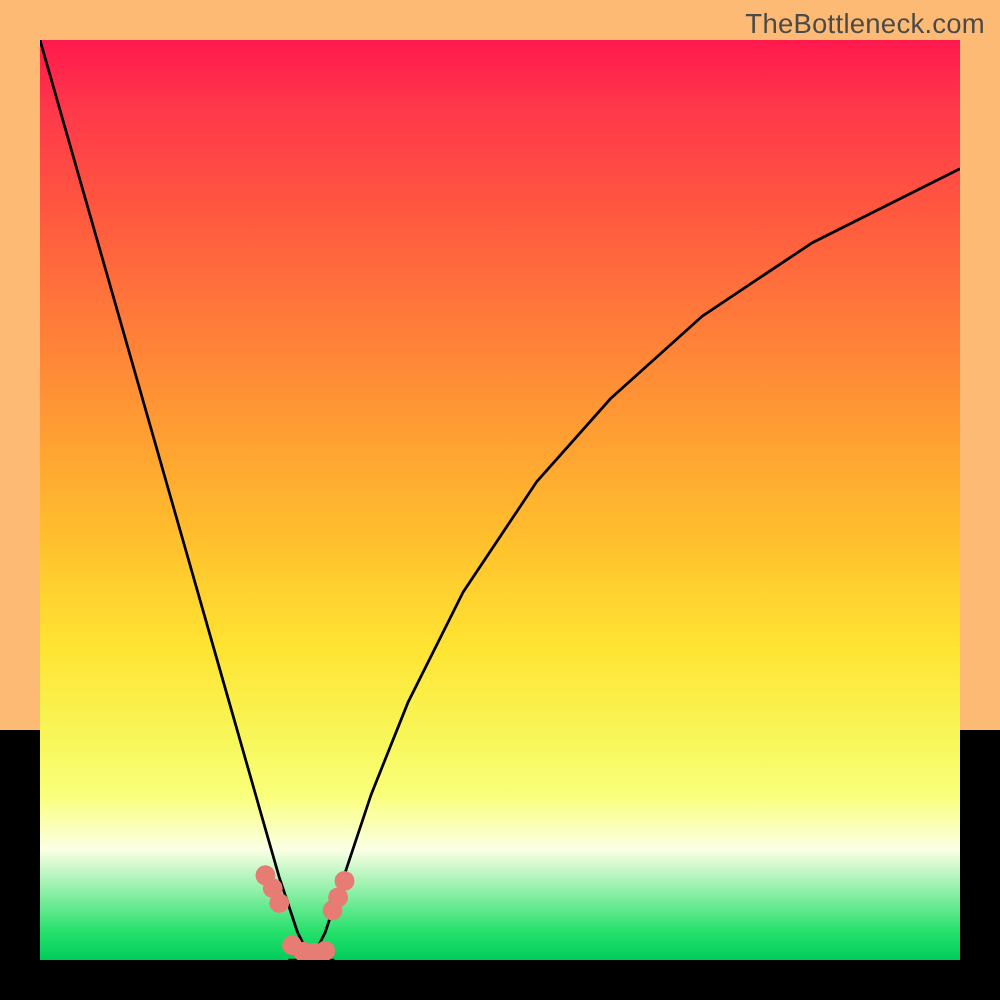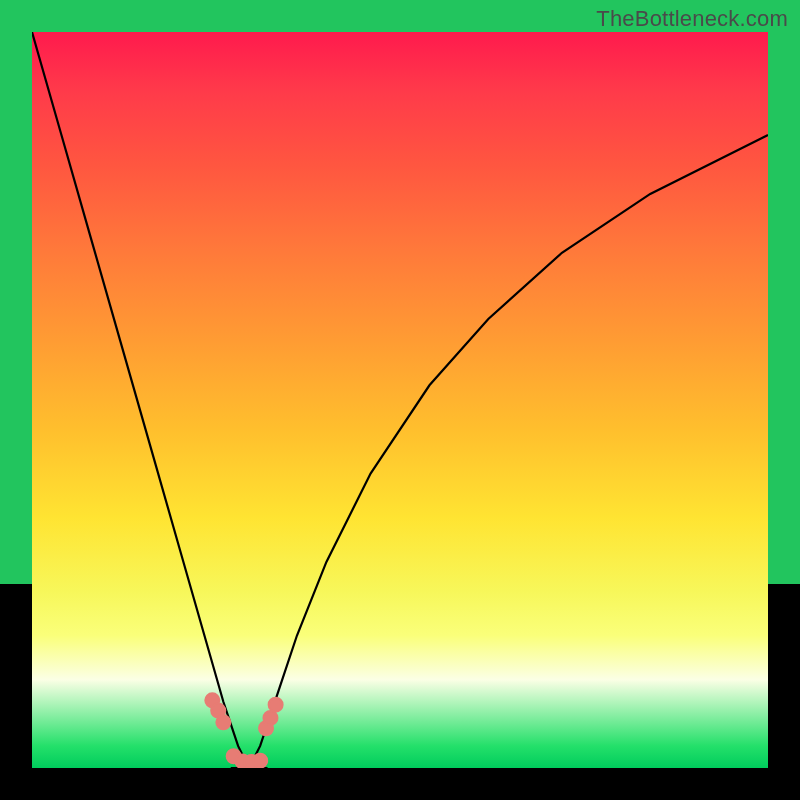--- a/index.html
+++ b/index.html
@@ -10,21 +10,21 @@
     overflow: hidden;
     background: #000;
     font-family: Arial, Helvetica, sans-serif;
   }
   .frame {
     position: absolute;
     top: 0;
     left: 0;
     width: 800px;
     height: 584px;
-    background: #22c55e;
+    background: #fdba74;
   }
   .plot {
     position: absolute;
     top: 32px;
     left: 32px;
     width: 736px;
     height: 736px;
     
     background: linear-gradient(
       to bottom,

